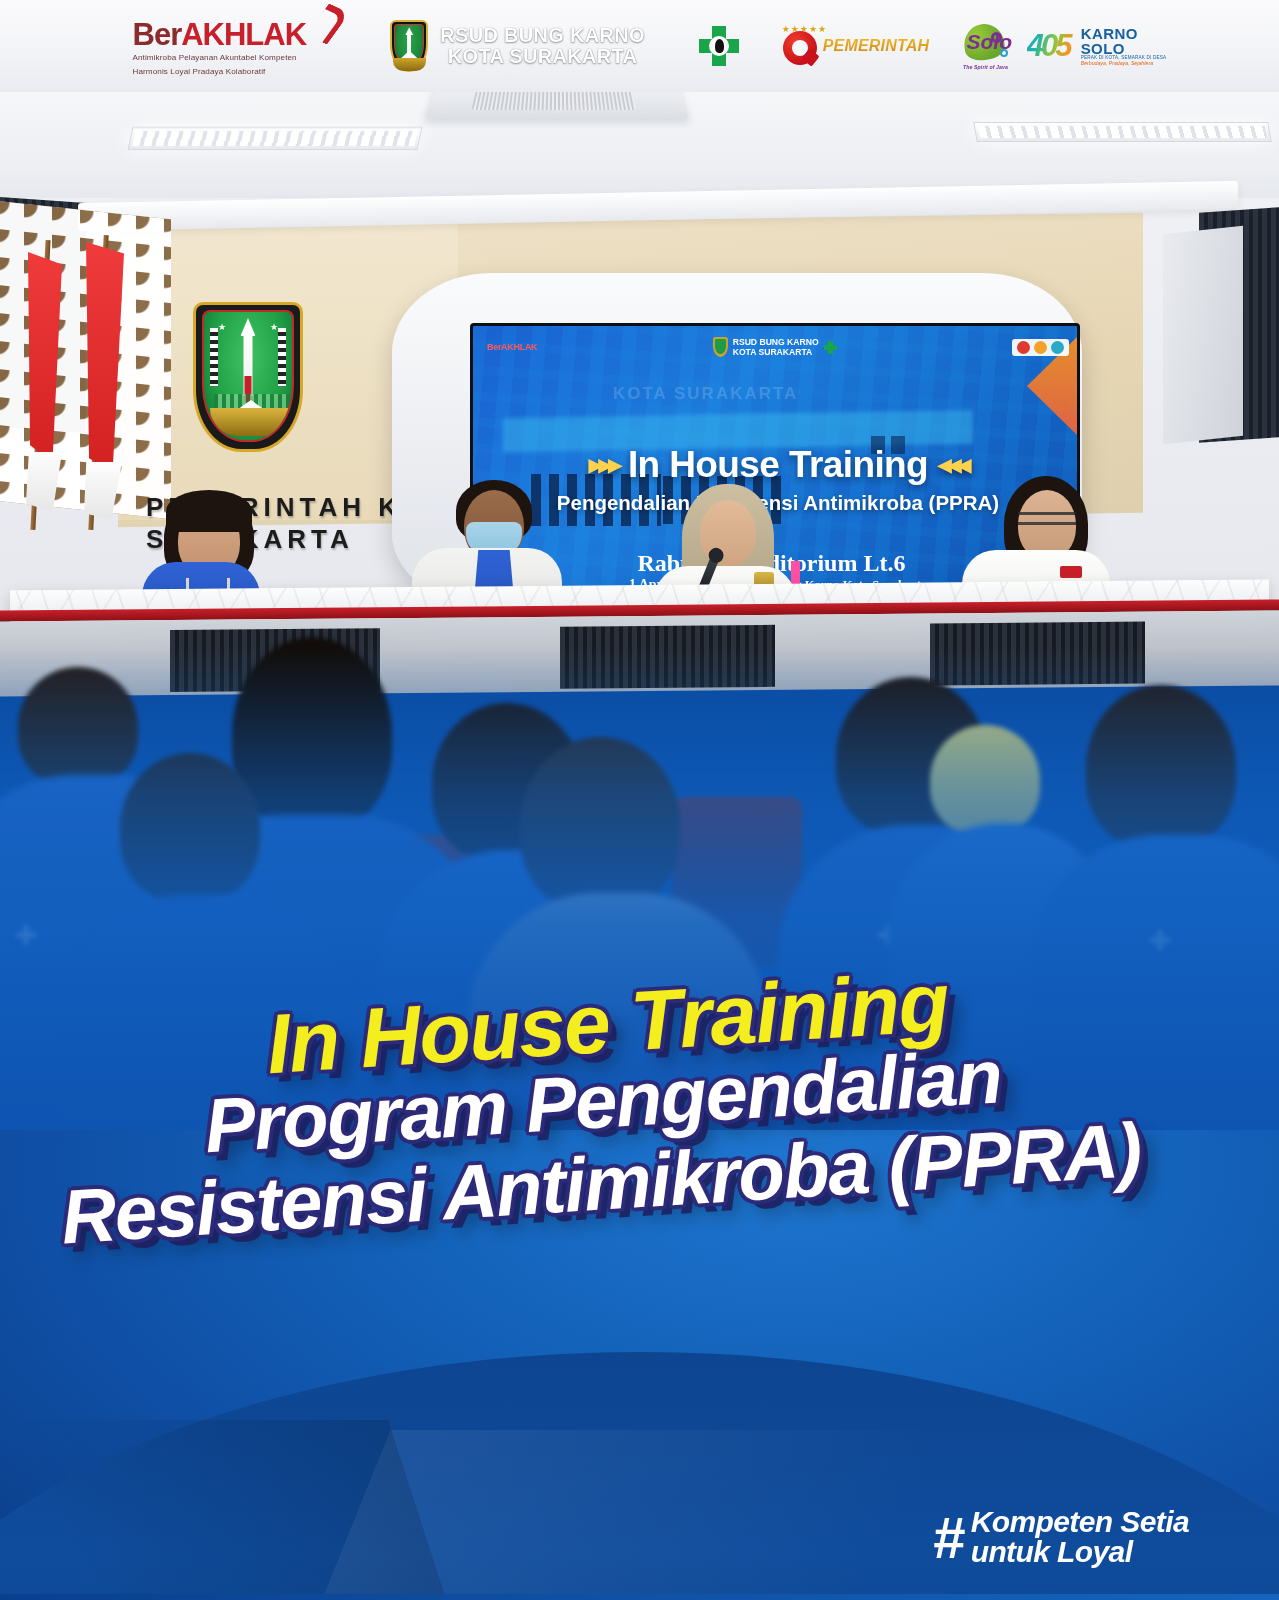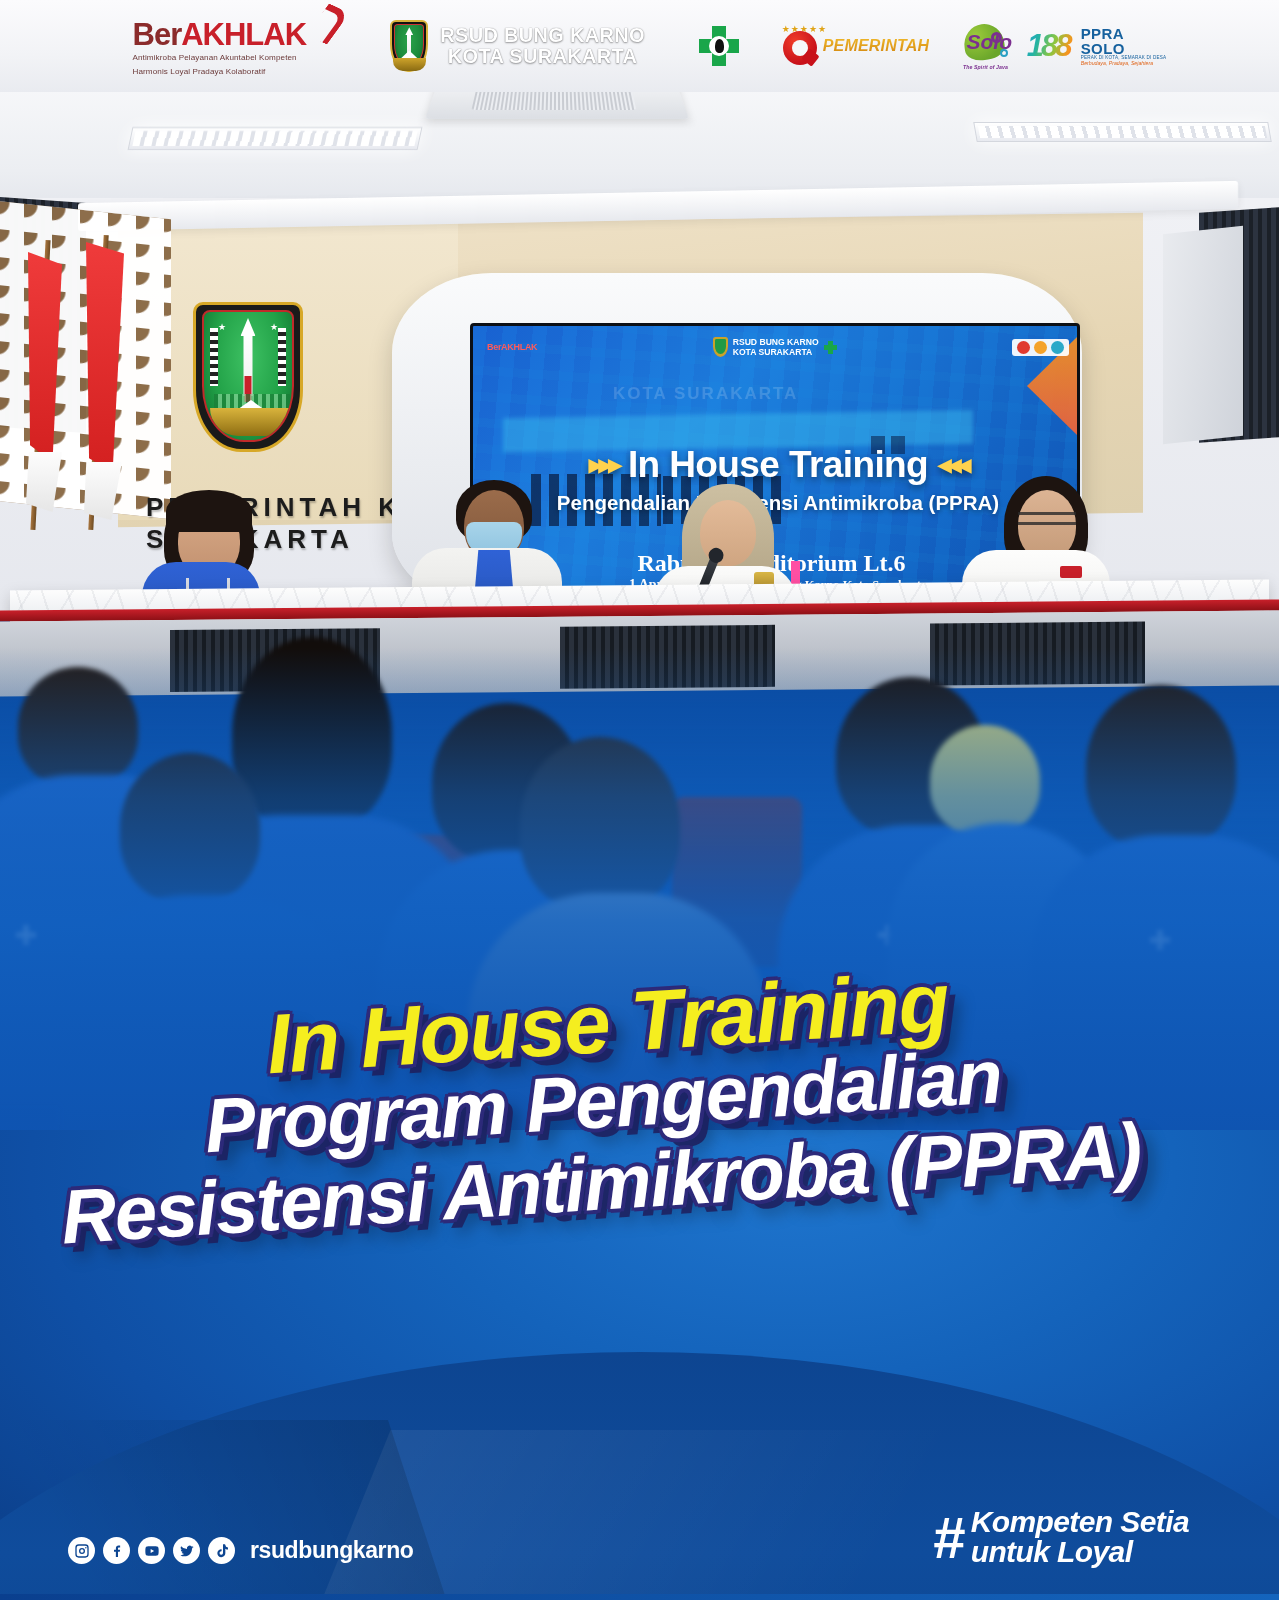--- a/index.html
+++ b/index.html
@@ -378,23 +378,23 @@
         <div class="blob"></div>
         <div class="s">Solo</div>
         <div class="o1"></div>
           <div class="o2"></div>
         <div class="cap">The Spirit of Java</div>
       </div>
     </div>
 
     <div class="logo-slot" style="width:150px">
       <div class="kotasolo">
-        <div class="ks-num">188</div>
+        <div class="ks-num">405</div>
         <div class="ks-txt">
-          <div class="k1">PPRA</div>
+          <div class="k1">KARNO</div>
           <div class="k2">SOLO</div>
           <div class="k3">PERAK DI KOTA, SEMARAK DI DESA</div>
           <div class="k4">Berbudaya, Pradaya, Sejahtera</div>
         </div>
       </div>
     </div>
   </div>
 
   <div class="photo">
 
@@ -624,48 +624,20 @@
     <div class="lower-wedge2"></div>
   </div>
 
   <div class="titleblock">
     <div class="tline tl1">In House Training</div>
     <div class="tline tl2">Program Pengendalian</div>
     <div class="tline tl3">Resistensi Antimikroba (PPRA)</div>
   </div>
 
   <div class="footer">
-    <div class="socials">
-      <div class="sic">
-        <svg viewBox="0 0 24 24">
-            <path d="M7 2h10a5 5 0 015 5v10a5 5 0 01-5 5H7a5 5 0 01-5-5V7a5 5 0 015-5zm0 2a3 3 0 00-3 3v10a3 3 0 003 3h10a3 3 0 003-3V7a3 3 0 00-3-3H7zm5 3.5A4.5 4.5 0 117.5 12 4.5 4.5 0 0112 7.5zm0 2A2.5 2.5 0 1014.5 12 2.5 2.5 0 0012 9.5zM17.8 6a1.1 1.1 0 11-1.1 1.1A1.1 1.1 0 0117.8 6z"></path>
-          </svg>
-      </div>
-      <div class="sic">
-        <svg viewBox="0 0 24 24">
-            <path d="M13.5 21v-8h2.7l.4-3h-3.1V8.1c0-.9.3-1.5 1.5-1.5h1.7V3.9c-.3 0-1.3-.1-2.4-.1-2.4 0-4 1.5-4 4.2V10H7.5v3h2.8v8z"></path>
-          </svg>
-      </div>
-      <div class="sic">
-        <svg viewBox="0 0 24 24">
-            <path d="M21.6 7.2a2.5 2.5 0 00-1.7-1.8C18.3 5 12 5 12 5s-6.3 0-7.9.4A2.5 2.5 0 002.4 7.2 26 26 0 002 12a26 26 0 00.4 4.8 2.5 2.5 0 001.7 1.8C5.7 19 12 19 12 19s6.3 0 7.9-.4a2.5 2.5 0 001.7-1.8A26 26 0 0022 12a26 26 0 00-.4-4.8zM10 15V9l5.2 3z"></path>
-          </svg>
-      </div>
-      <div class="sic">
-        <svg viewBox="0 0 24 24">
-            <path d="M22 5.9c-.7.3-1.5.6-2.3.7a4 4 0 001.8-2.2c-.8.5-1.7.8-2.6 1a4 4 0 00-6.9 3.7A11.4 11.4 0 013.2 4.7a4 4 0 001.2 5.4c-.6 0-1.2-.2-1.8-.5a4 4 0 003.2 4 4 4 0 01-1.8.1 4 4 0 003.7 2.8A8 8 0 012 18.2a11.3 11.3 0 006.1 1.8c7.4 0 11.4-6.1 11.4-11.4v-.5A8 8 0 0022 5.9z"></path>
-          </svg>
-      </div>
-      <div class="sic">
-        <svg viewBox="0 0 24 24">
-            <path d="M16.5 2h-3v13.1a2.6 2.6 0 11-2.1-2.6V9.3a6 6 0 105.6 6V8.6a7 7 0 004 1.3V6.7a3.9 3.9 0 01-4-3.7z"></path>
-          </svg>
-      </div>
-      <div class="handle">rsudbungkarno</div>
-    </div>
 
     <div class="tagline">
       <div class="hashmark">#</div>
       <div class="tag-t">
         <div>Kompeten Setia</div>
         <div>untuk Loyal</div>
       </div>
     </div>
   </div>
 

